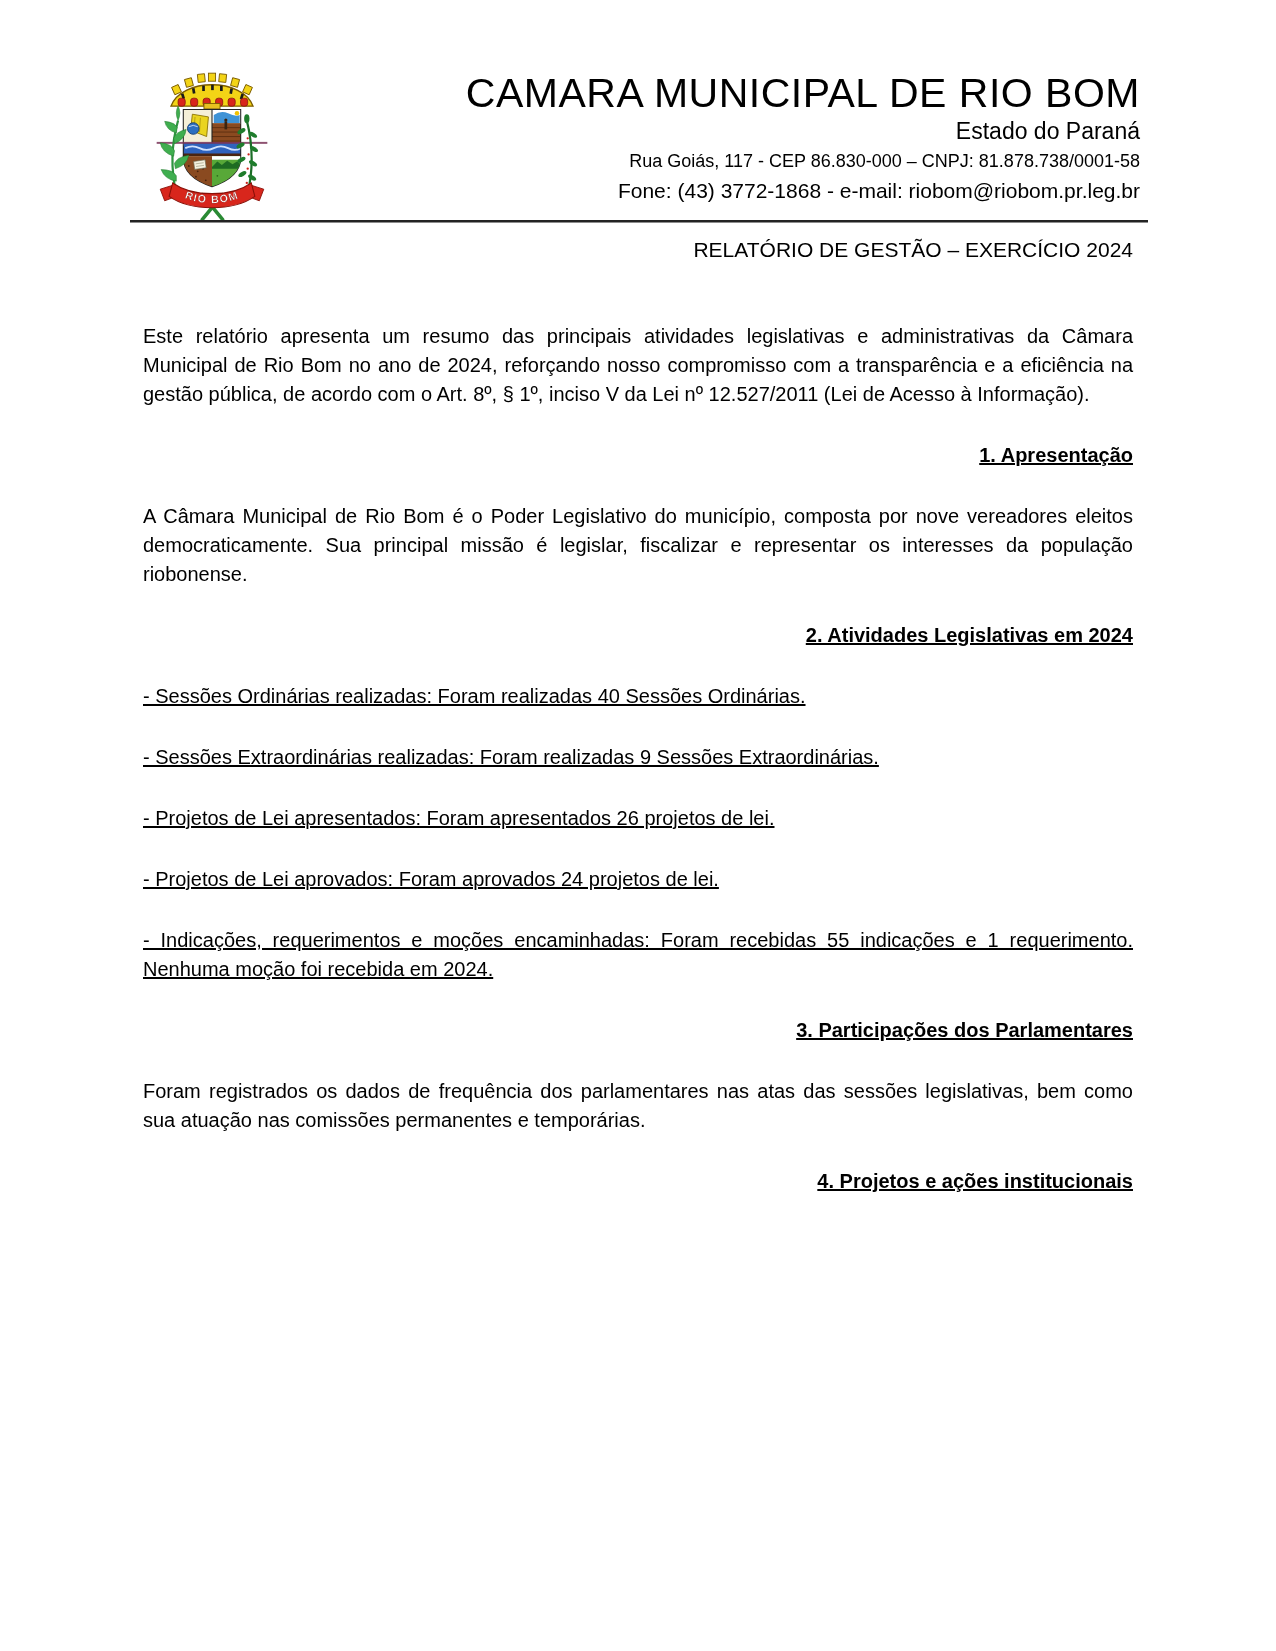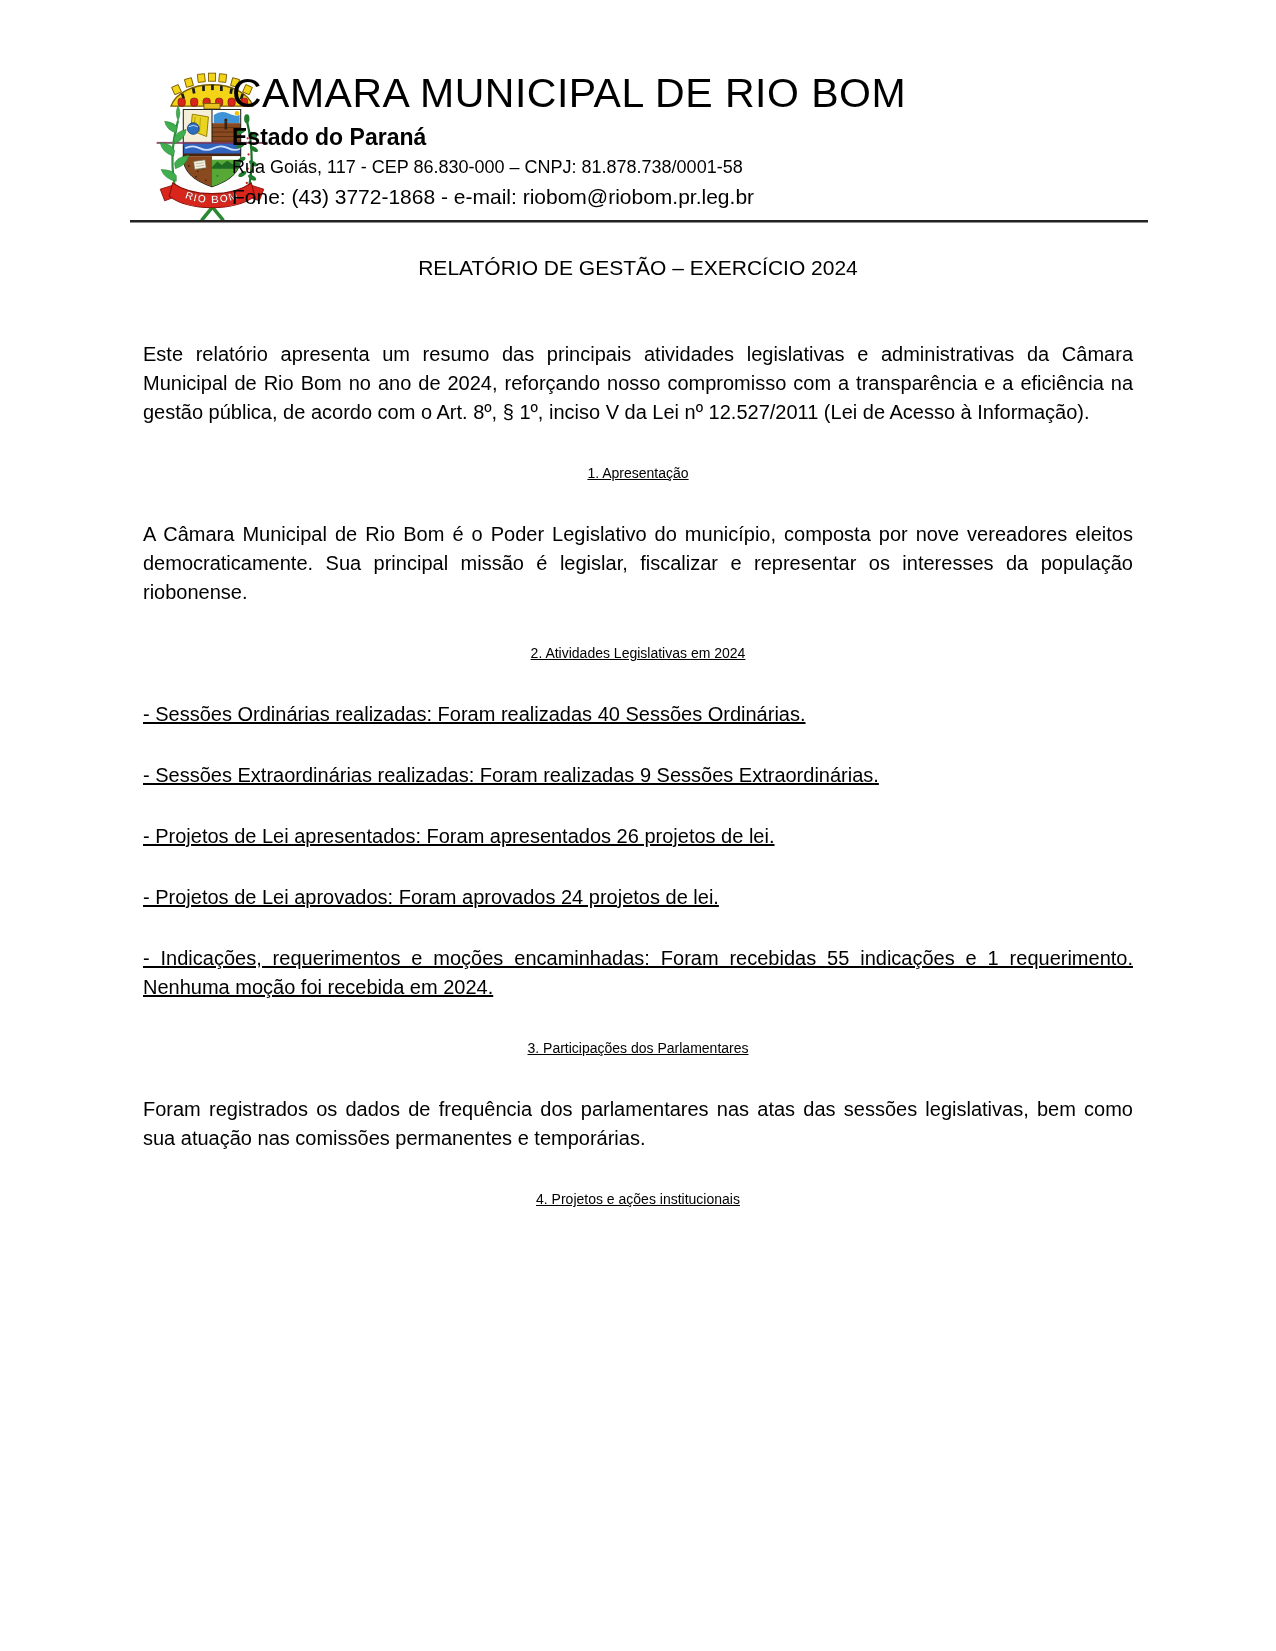--- a/index.html
+++ b/index.html
@@ -19,49 +19,49 @@
 
   
   .letterhead { position: absolute; inset: 0 0 auto 0; height: 226px; }
   .logo {
     position: absolute; left: 150px; top: 58px;
     width: 124px; height: 166px;
   }
   .logo svg { width: 100%; height: 100%; display: block; }
   .header-text {
     position: absolute; left: 232px; right: 136px; top: 70px;
-    text-align: left;
+    text-align: right;
   }
   .org-title {
     font-size: 41px; line-height: 46px; font-weight: 400;
     letter-spacing: 0.5px; white-space: nowrap;
   }
-  .org-subtitle { font-size: 23px; font-weight: 700; line-height: 30px; margin-top: 6px; }
+  .org-subtitle { font-size: 23px; font-weight: 400; line-height: 30px; }
   .org-address  { font-size: 18px; font-weight: 400; line-height: 30px; }
   .org-contact  { font-size: 21px; font-weight: 400; line-height: 30px; }
   .header-rule {
     position: absolute; left: 130px; width: 1018px; top: 220px; height: 3px;
     background: linear-gradient(#232323 0 60%, #8d8d8d 60% 100%);
   }
 
   
   .content {
     position: absolute; left: 143px; top: 222px; width: 990px;
     font-size: 20px; line-height: 29px;
   }
   .doc-title {
-    margin: 31px 0 58px 0;
+    margin: 13px 0 58px 0;
     font-size: 21px; font-weight: 400;
-    text-align: center; line-height: 29px;
+    text-align: right; line-height: 29px;
   }
   .content p, .content h2 { margin: 32px 0; }
   .para { text-align: justify; }
   .section-heading {
-    font-size: 14px; font-weight: 400;
-    text-align: center; text-decoration: underline;
+    font-size: 20px; font-weight: 700;
+    text-align: right; text-decoration: underline;
     line-height: 29px;
   }
   .stat-item { text-align: justify; text-decoration: underline; }
   .entry { text-align: justify; }
   .entry .entry-label { font-weight: 700; }
 </style>
 </head>
 <body>
 
 <div class="page">

